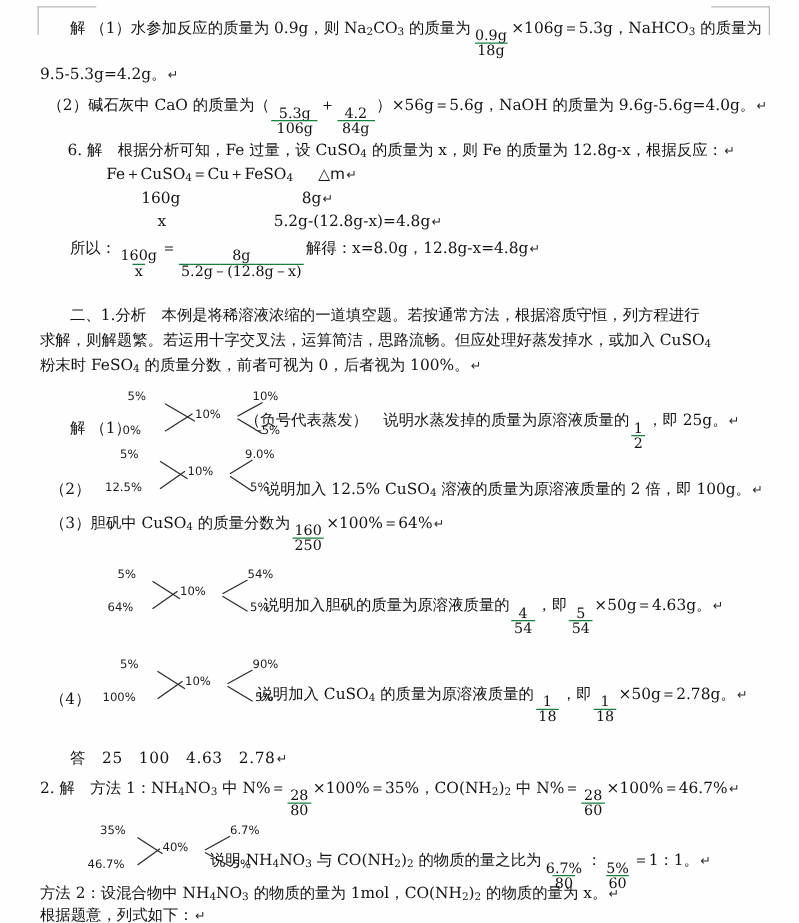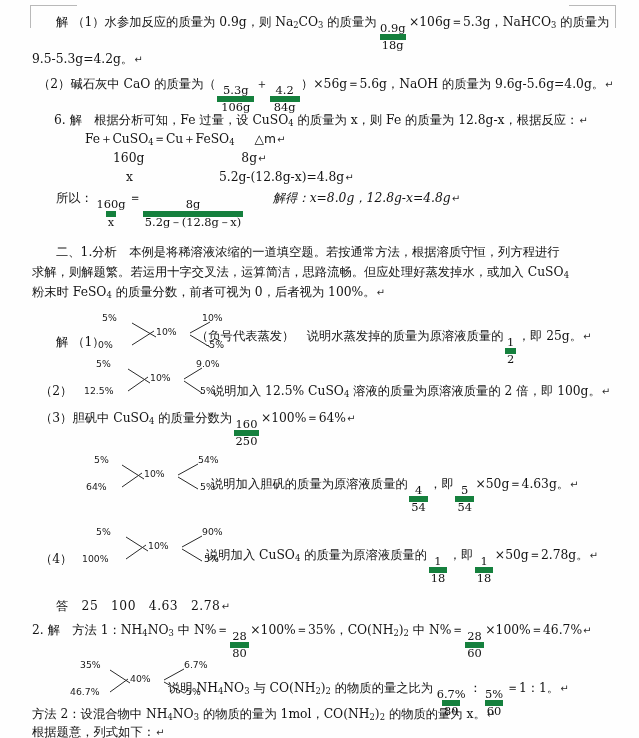--- a/index.html
+++ b/index.html
@@ -18,21 +18,21 @@
   .cropmark{position:absolute;border-color:#b9b9b9;border-style:solid;width:46px;height:22px;}
   .cropmark.tl{left:30px;top:5px;border-width:1.5px 0 0 1.5px;}
   .cropmark.tr{right:23px;top:5px;border-width:1.5px 1.5px 0 0;}
 
   .line{position:absolute;white-space:nowrap;line-height:1.1;}
 
   
   .frac{display:inline-flex;flex-direction:column;align-items:center;
         vertical-align:-0.48em;margin:0 1.5px;line-height:1;}
   .frac .num{padding:0 2px 0px 2px;font-size:.93em;}
-  .frac .den{padding:0px 2px 0 2px;border-top:6px solid #15803d;font-size:.93em;}
+  .frac .den{padding:0px 2px 0 2px;border-top:1px solid #15803d;font-size:.93em;}
   .frac.big{vertical-align:-0.52em;}
   .frac.wide .den{padding:0 4px;}
 
   sub{font-size:.68em;vertical-align:-.22em;}
   .sym{font-family:"DejaVu Sans",sans-serif;}
   .pilcrow{color:#2a2a2a;font-family:"DejaVu Sans",sans-serif;font-size:.82em;
            vertical-align:.05em;margin-left:1px;}
 
   
   .cross{position:absolute;width:152px;height:44px;
@@ -94,21 +94,21 @@
     <span>x</span><span style="display:inline-block;width:86px;"></span><span>5.2g-(12.8g-x)=4.8g</span><span class="pilcrow">↵</span>
   </div>
 
   <div class="line" style="left:56px;top:192px;">
     <span>所以：</span><span class="frac big">
         <span class="num">160g</span>
         <span class="den">x</span>
       </span><span>＝</span><span class="frac big">
         <span class="num">8g</span>
         <span class="den">5.2g－(12.8g－x)</span>
-      </span><span style="margin-left:28px;font-style:italic;">解得：x=8.0g，12.8g-x=4.8g</span><span class="pilcrow">↵</span>
+      </span><span style="margin-left:0;">解得：x=8.0g，12.8g-x=4.8g</span><span class="pilcrow">↵</span>
   </div>
 
 
   <div class="line" style="left:56px;top:246px;">
     <span>二、1.分析　本例是将稀溶液浓缩的一道填空题。若按通常方法，根据溶质守恒，列方程进行</span>
   </div>
   <div class="line" style="left:32px;top:266px;">
     <span>求解，则解题繁。若运用十字交叉法，运算简洁，思路流畅。但应处理好蒸发掉水，或加入 CuSO</span><sub>4</sub>
   </div>
   <div class="line" style="left:32px;top:286px;">

